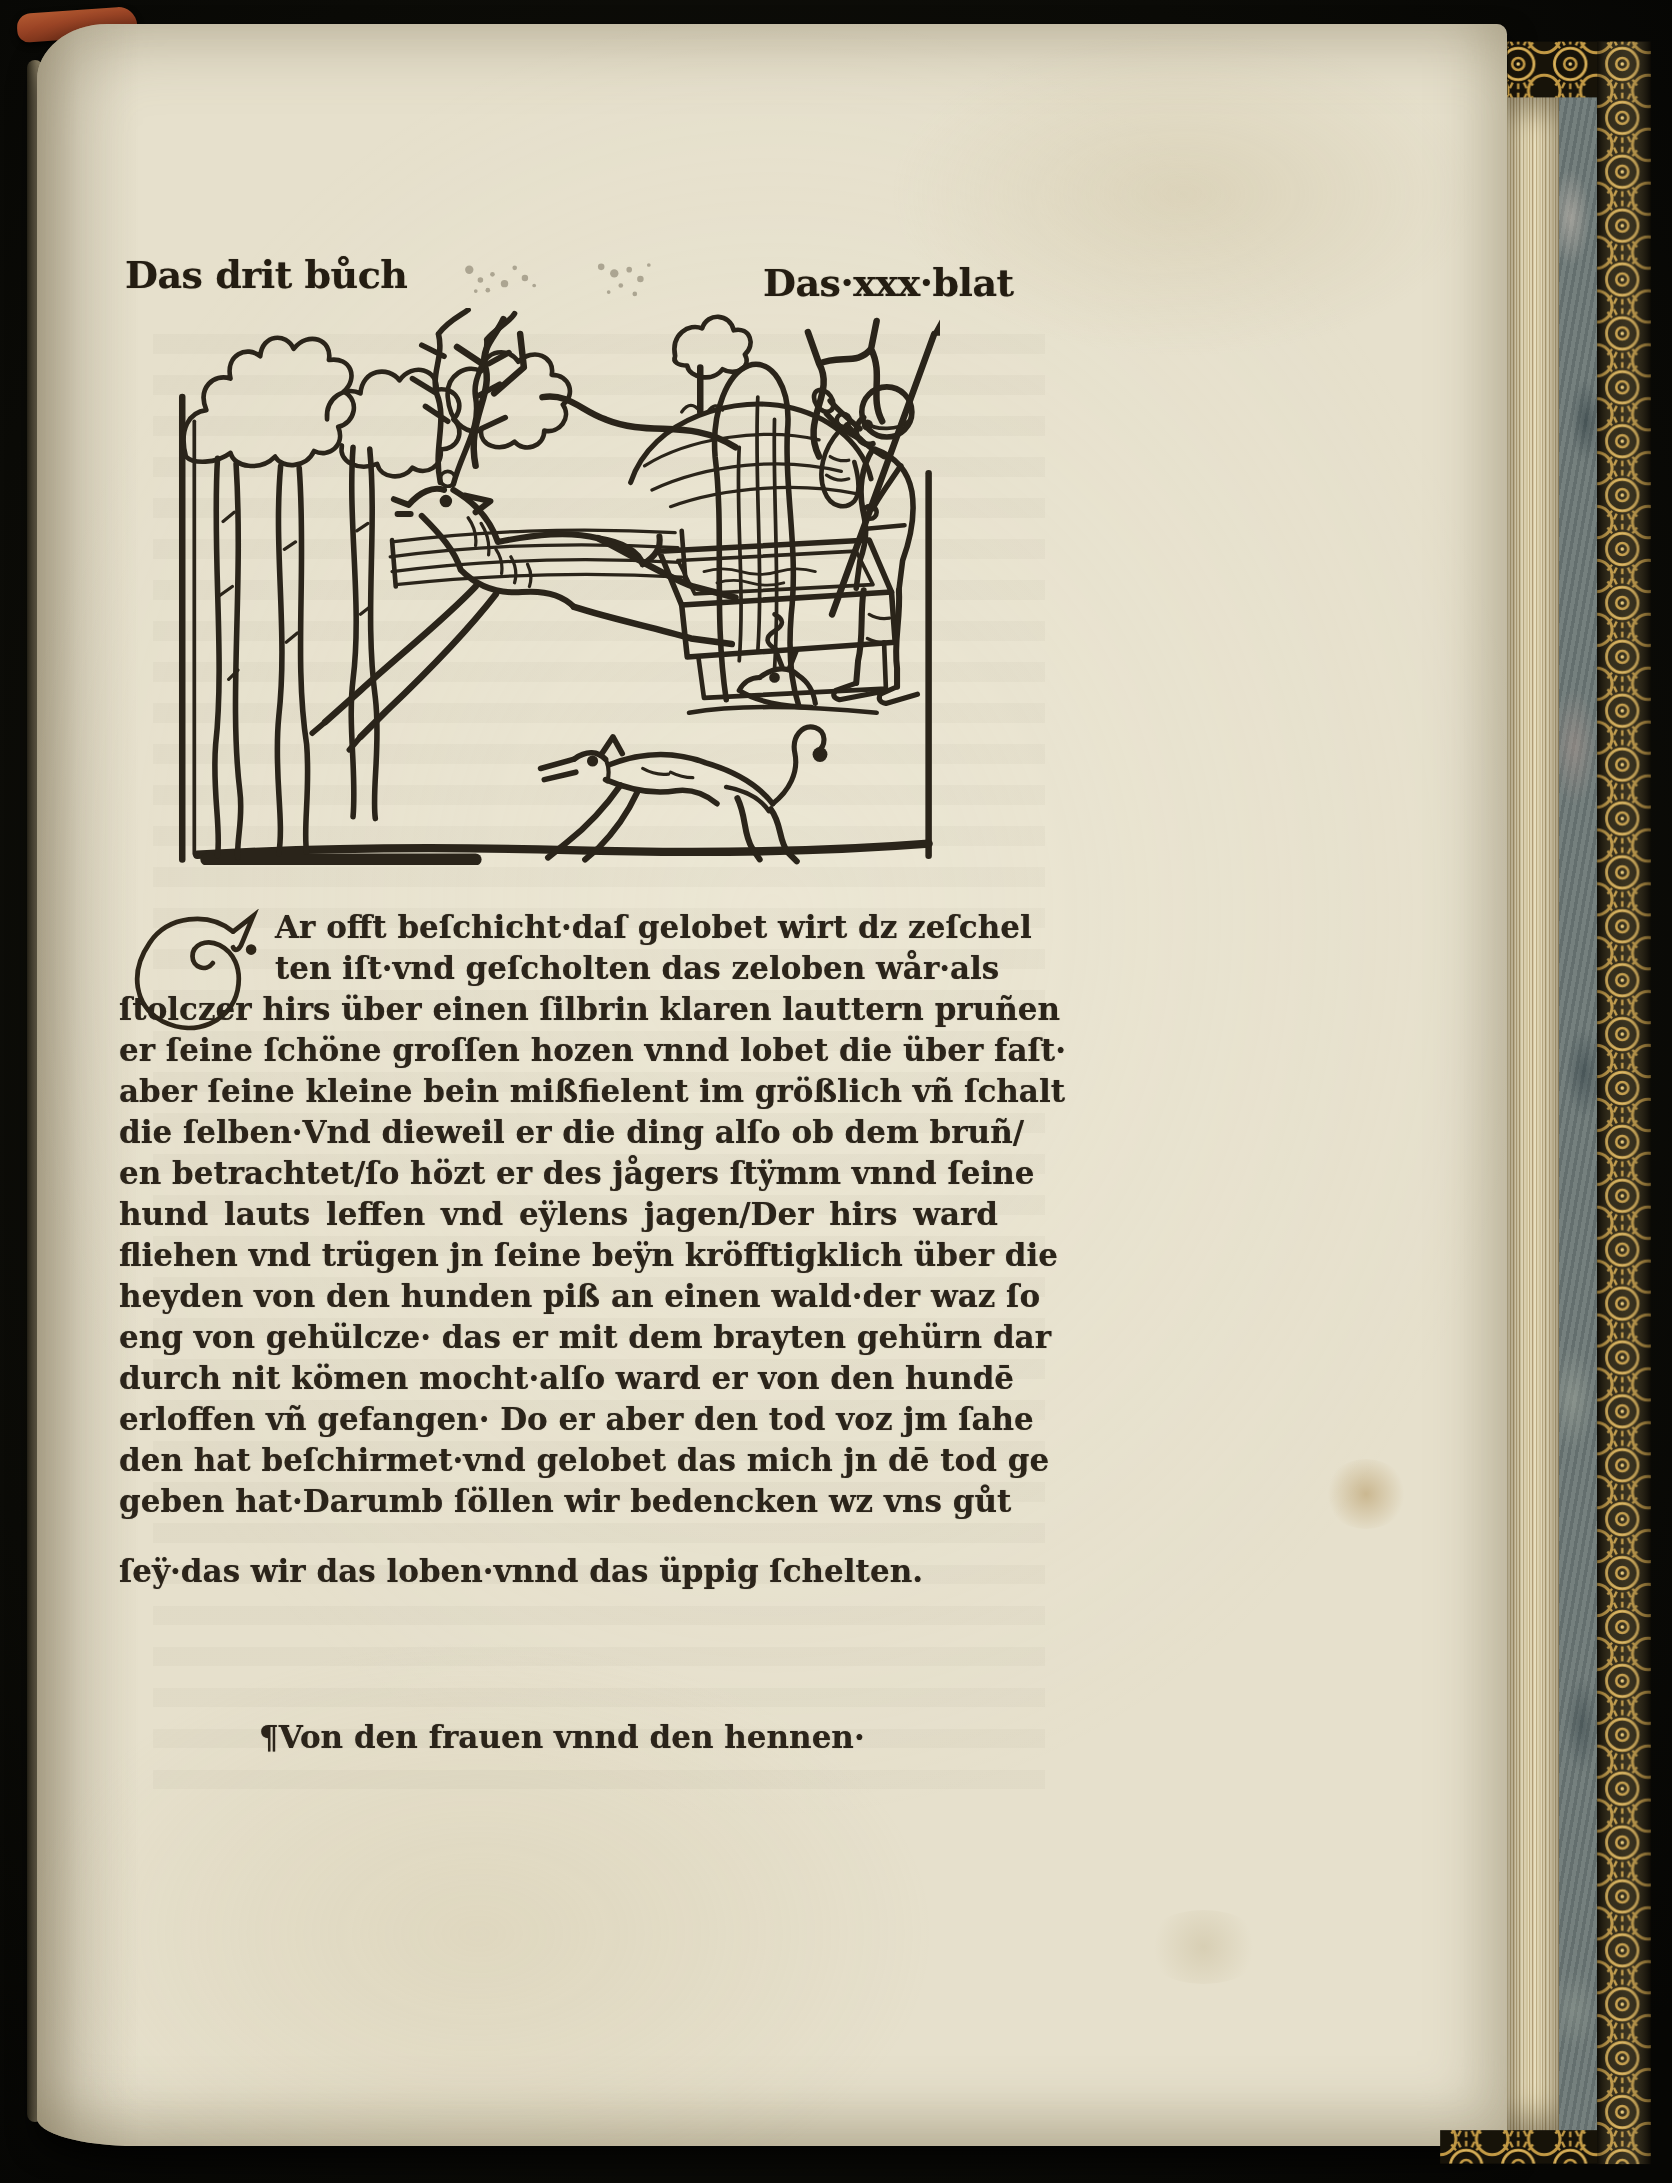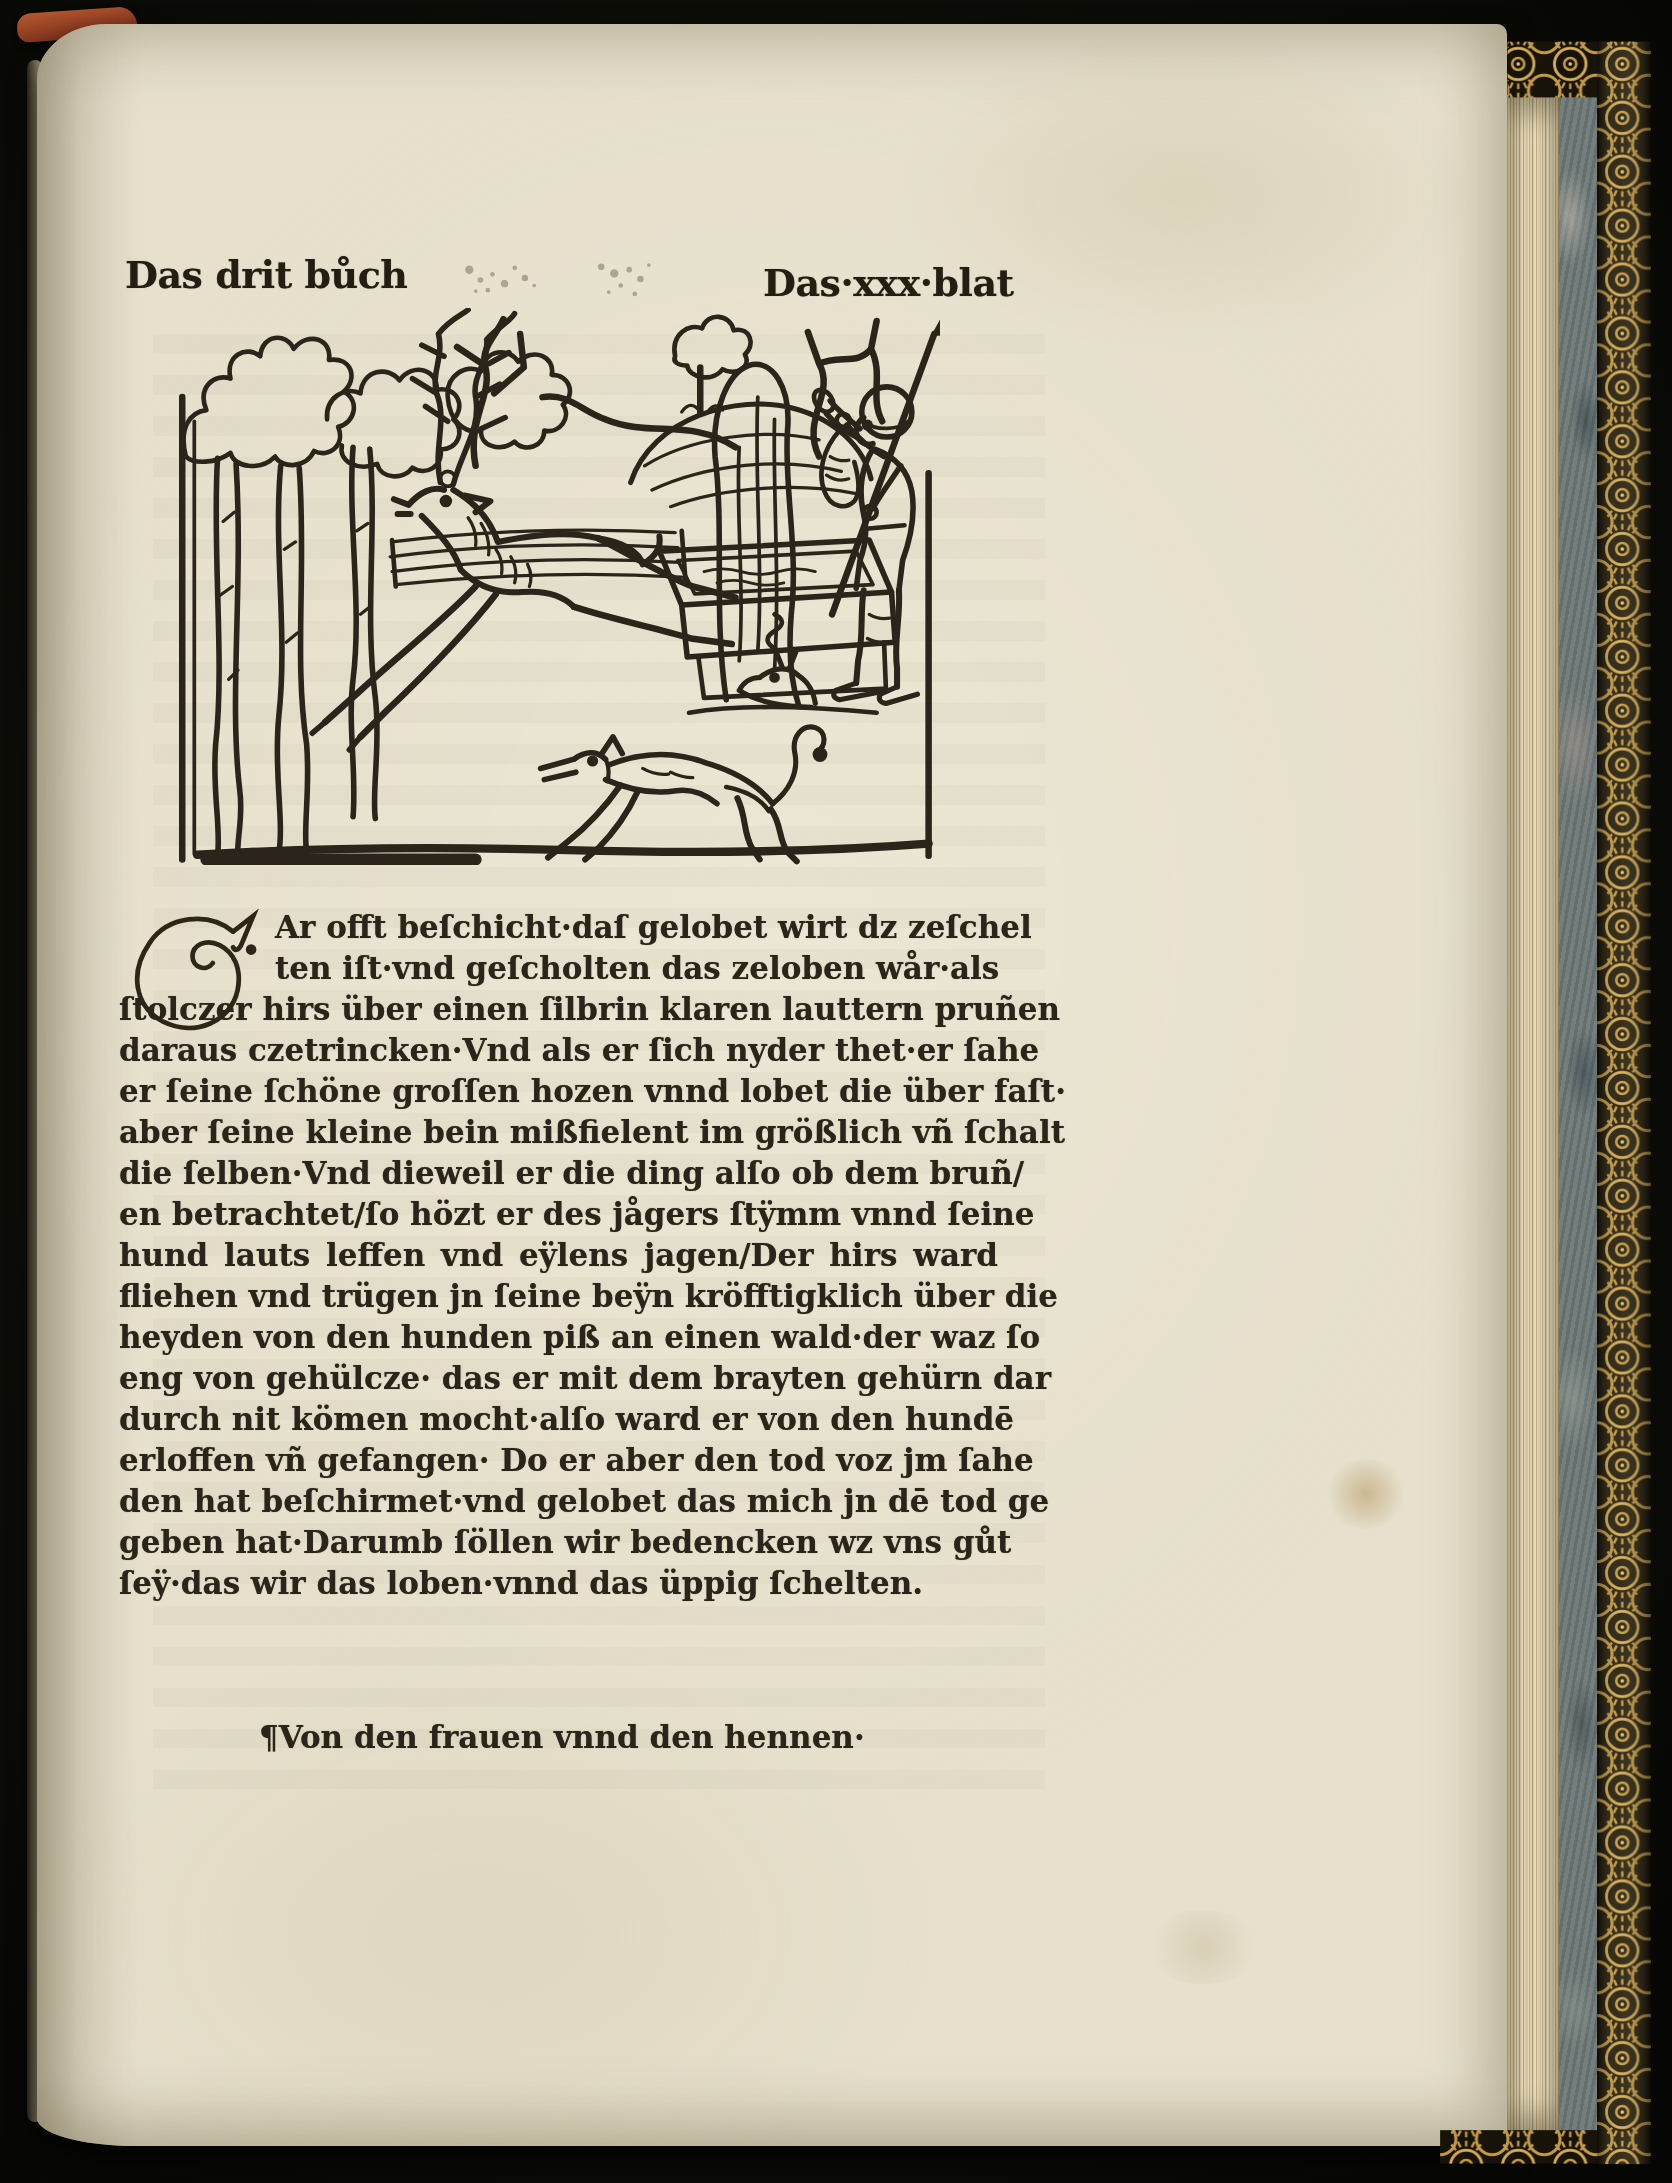--- a/index.html
+++ b/index.html
@@ -48,21 +48,21 @@
   
   .hdr{position:absolute;color:#241d12;font-weight:700;font-size:38px;line-height:1;
        letter-spacing:-0.5px;text-shadow:0 0 0.9px rgba(36,29,18,.55);}
   .hdr-left{left:125px;top:256px;}
   .hdr-right{left:763px;top:264px;}
   .smudge{position:absolute;opacity:.65;}
   .textblock{position:absolute;left:119px;top:907px;width:879px;color:#2b241a;
        font-size:31px;font-weight:700;text-shadow:0 0 0.9px rgba(43,36,26,.5);}
   .bl{height:41px;line-height:41px;white-space:nowrap;text-align:justify;text-align-last:justify;}
   .bl.indent{padding-left:156px;}
-  .bl.freeline{text-align-last:left;}
+  .bl.freeline{text-align-last:left;margin-top:29px;}
   .dropcap{position:absolute;left:123px;top:909px;width:139px;height:124px;}
   .caption{position:absolute;left:259px;top:1717px;color:#2b241a;font-size:31px;font-weight:700;
        line-height:41px;text-shadow:0 0 0.9px rgba(43,36,26,.5);white-space:nowrap;}
   .woodcut{position:absolute;left:169px;top:308px;width:771px;height:557px;}
 </style>
 </head>
 <body>
 
 <div class="scene">
 
@@ -232,21 +232,20 @@
       <path d="M96 20 C74 2 38 6 22 30 C4 56 8 86 34 100 C62 114 94 100 100 72 C104 52 96 38 84 32 C72 26 60 32 60 42 C60 52 72 56 78 48"></path>
       <path d="M96 20 L114 6 L104 30 C102 36 98 38 96 34"></path>
       <circle cx="112" cy="36" r="2.6" fill="#2e2619"></circle>
     </g>
   </svg>
 
   <div class="textblock">
     <div class="bl indent">Ar offt beſchicht·daſ gelobet wirt dz zeſchel</div>
     <div class="bl indent">ten iſt·vnd geſcholten das zeloben wår·als</div>
     <div class="bl">ſtolczer hirs über einen ſilbrin klaren lauttern pruñen</div>
-    <div class="bl">daraus czetrincken·Vnd als er ſich nyder thet·er ſahe</div>
     <div class="bl">er ſeine ſchöne groſſen hozen vnnd lobet die über faſt·</div>
     <div class="bl">aber ſeine kleine bein mißfielent im größlich vñ ſchalt</div>
     <div class="bl">die ſelben·Vnd dieweil er die ding alſo ob dem bruñ/</div>
     <div class="bl">en betrachtet/ſo hözt er des jågers ſtÿmm vnnd ſeine</div>
     <div class="bl">hund lauts leffen vnd eÿlens jagen/Der hirs ward</div>
     <div class="bl">fliehen vnd trügen jn ſeine beÿn kröfftigklich über die</div>
     <div class="bl">heyden von den hunden piß an einen wald·der waz ſo</div>
     <div class="bl">eng von gehülcze· das er mit dem brayten gehürn dar</div>
     <div class="bl">durch nit kömen mocht·alſo ward er von den hundē</div>
     <div class="bl">erloffen vñ gefangen· Do er aber den tod voz jm ſahe</div>

